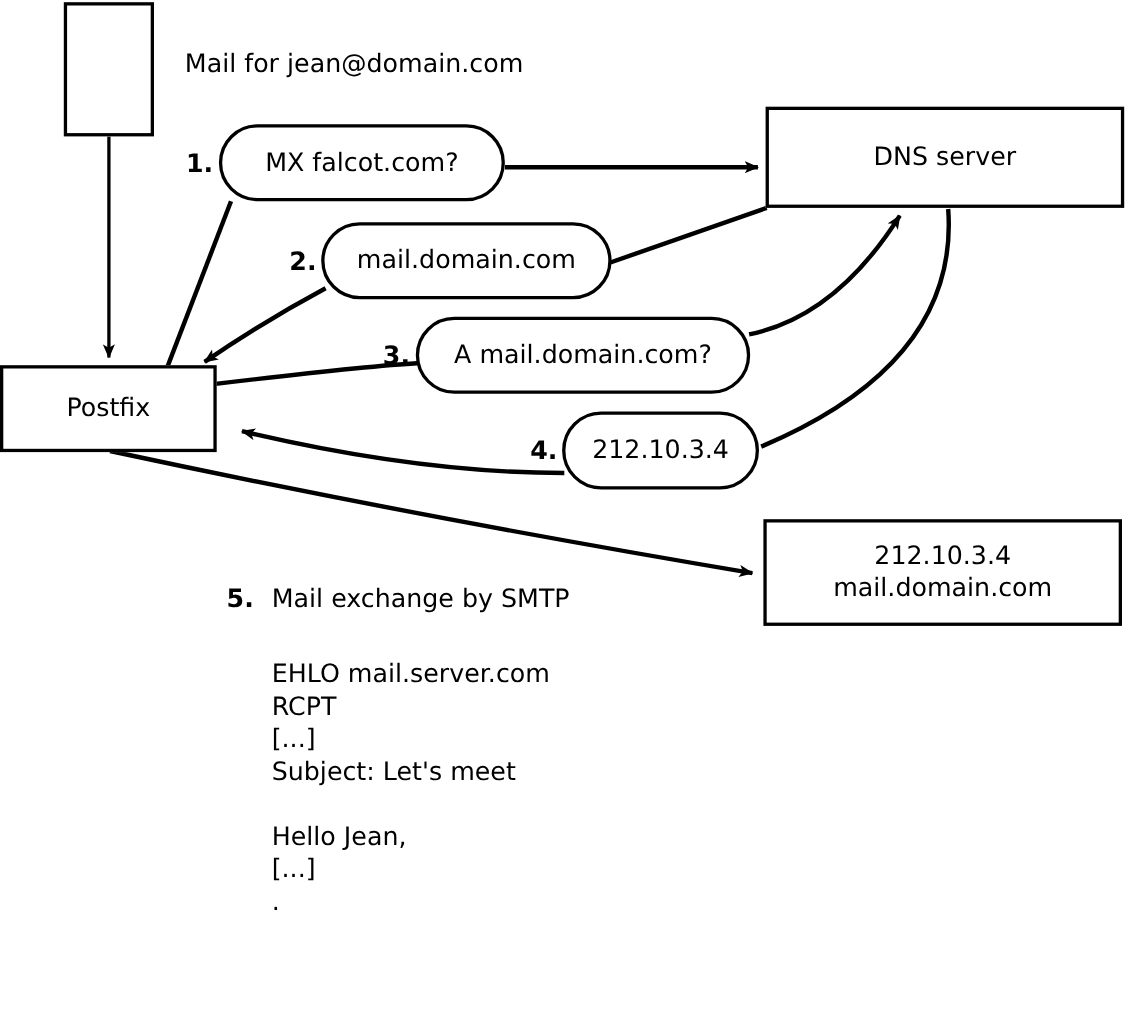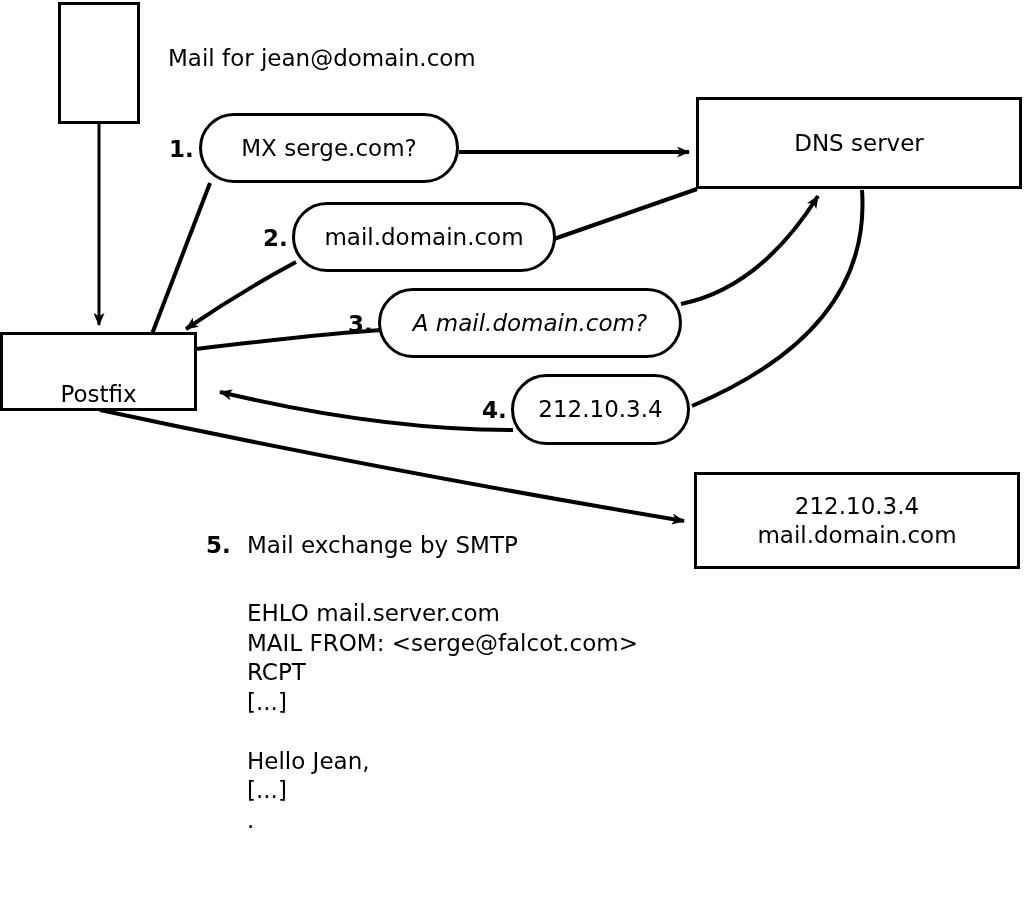--- a/index.html
+++ b/index.html
@@ -89,42 +89,42 @@
 
     <path d="M513,430 Q380,430 220,392" fill="none" stroke="#000000" stroke-width="4" marker-end="url(#ah)"></path>
 
     <path d="M100,410 Q380,470 684,521" fill="none" stroke="#000000" stroke-width="4" marker-end="url(#ah)"></path>
   </svg>
 
   <div class="node rect" style="left:58px; top:2px; width:82px; height:122px;">
     <span class="node-text"></span>
   </div>
 
-  <div class="node rect" style="left:0px; top:332px; width:197px; height:79px; font-size:23px;align-items:flex-end;">
+  <div class="node rect" style="left:0px; top:332px; width:197px; height:79px; font-size:23px;">
     <span class="node-text">Postfix</span>
   </div>
 
   <div class="node rect" style="left:696px; top:97px; width:326px; height:92px; font-size:23px;text-align:right;">
     <span class="node-text">DNS server</span>
   </div>
 
   <div class="node rect" style="left:694px; top:472px; width:326px; height:97px; font-size:23px; flex-direction:column;">
     <span class="node-text">212.10.3.4</span>
     <span class="node-text">mail.domain.com</span>
   </div>
 
   <div class="node pill" style="left:199px; top:113px; width:260px; height:70px; font-size:23px;">
-    <span class="node-text">MX serge.com?</span>
+    <span class="node-text">MX falcot.com?</span>
   </div>
 
   <div class="node pill" style="left:292px; top:202px; width:264px; height:70px; font-size:23px;">
     <span class="node-text">mail.domain.com</span>
   </div>
 
-  <div class="node pill" style="left:378px; top:288px; width:304px; height:70px; font-size:23px;font-style:italic;">
+  <div class="node pill" style="left:378px; top:288px; width:304px; height:70px; font-size:23px;">
     <span class="node-text">A mail.domain.com?</span>
   </div>
 
   <div class="node pill" style="left:511px; top:374px; width:179px; height:71px; font-size:23px;">
     <span class="node-text">212.10.3.4</span>
   </div>
 
   <div class="step-num" style="left:169px; top:136px; font-size:23px;">1.</div>
 
   <div class="step-num" style="left:263px; top:225px; font-size:23px;">2.</div>
@@ -132,15 +132,15 @@
   <div class="step-num" style="left:348px; top:311px; font-size:23px;">3.</div>
 
   <div class="step-num" style="left:482px; top:397px; font-size:23px;">4.</div>
 
   <div class="step-num" style="left:206px; top:532px; font-size:23px;">5.</div>
 
   <div class="free-text" style="left:168px; top:45px; font-size:23px;">Mail for jean@domain.com</div>
 
   <div class="free-text" style="left:247px; top:532px; font-size:23px;">Mail exchange by SMTP</div>
 
-  <div class="smtp-block" style="left:247px; top:599px; font-size:23px;"><div>EHLO mail.server.com</div><div>MAIL FROM: &lt;serge@falcot.com&gt;</div><div>RCPT</div><div>[...]</div><div>&nbsp;</div><div>Hello Jean,</div><div>[...]</div><div>.</div></div>
+  <div class="smtp-block" style="left:247px; top:599px; font-size:23px;"><div>EHLO mail.server.com</div><div>RCPT</div><div>[...]</div><div>Subject: Let's meet</div><div>&nbsp;</div><div>Hello Jean,</div><div>[...]</div><div>.</div></div>
 
 </div>
 
 </body></html>

